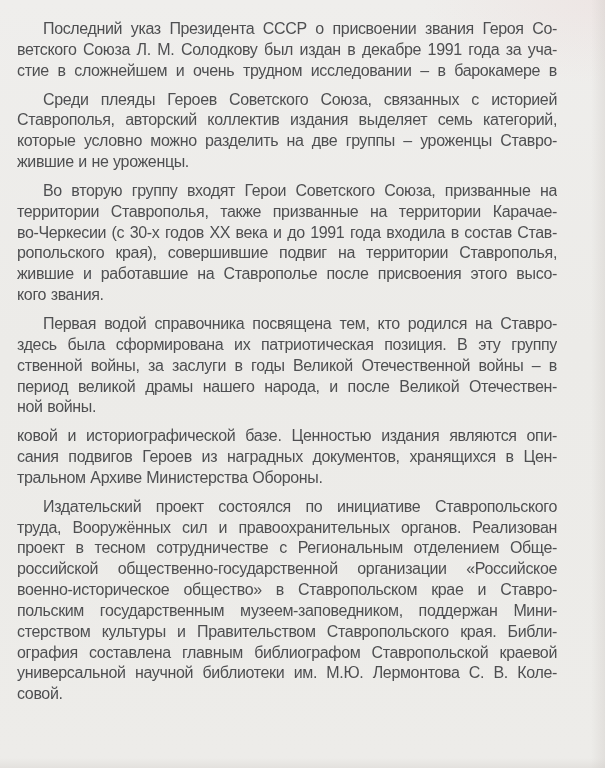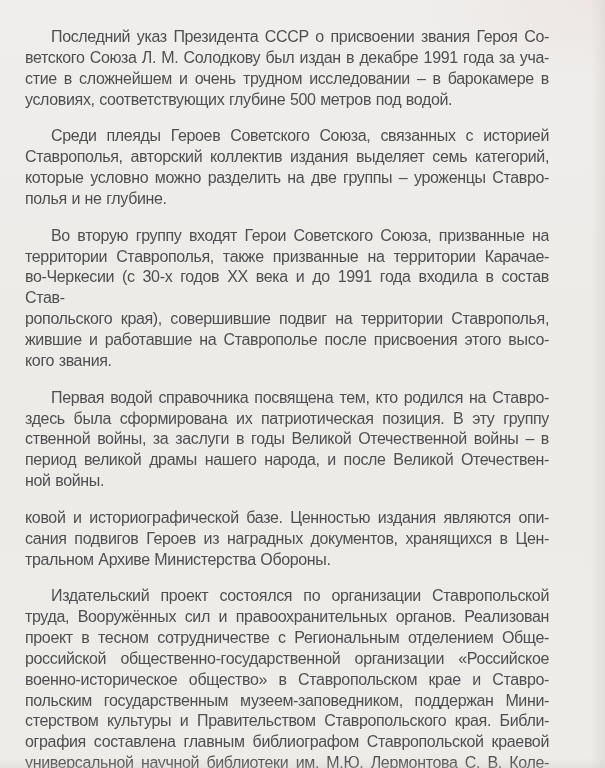--- a/index.html
+++ b/index.html
@@ -22,21 +22,21 @@
     position: absolute;
     top: 11px;
     left: 9px;
     right: 40px;
     color: #4e4f51;
     font-size: 16px;
     line-height: 20.85px;
     letter-spacing: -0.35px;
     word-spacing: 0.5px;
   }
-  .paragraph { margin: 16px; }
+  .paragraph { margin: 8px; }
   .line {
     text-align: justify;
     text-align-last: justify;
     -moz-text-align-last: justify;
     white-space: normal;
     overflow: hidden;
   }
   .line.first { padding-left: 26px; }
   .line.last {
     text-align-last: left;
@@ -60,27 +60,26 @@
 </style>
 </head>
 <body>
 
 <div class="page">
   <div class="text-block" style="color: rgb(78, 79, 81);">
       <div class="paragraph">
         <div class="line first">Последний указ Президента СССР о присвоении звания Героя Со-</div>
         <div class="line">ветского Союза Л. М. Солодкову был издан в декабре 1991 года за уча-</div>
         <div class="line">стие в сложнейшем и очень трудном исследовании – в барокамере в</div>
-        <div class="line last">условиях, соответствующих глубине 500 метров под водой.</div>
       </div>
       <div class="paragraph">
         <div class="line first">Среди плеяды Героев Советского Союза, связанных с историей</div>
         <div class="line">Ставрополья, авторский коллектив издания выделяет семь категорий,</div>
         <div class="line">которые условно можно разделить на две группы – уроженцы Ставро-</div>
-        <div class="line last">полья и не глубине.</div>
+        <div class="line last">жившие и не уроженцы.</div>
       </div>
       <div class="paragraph">
         <div class="line first">Во вторую группу входят Герои Советского Союза, призванные на</div>
         <div class="line">территории Ставрополья, также призванные на территории Карачае-</div>
         <div class="line">во-Черкесии (с 30-х годов XX века и до 1991 года входила в состав Став-</div>
         <div class="line">ропольского края), совершившие подвиг на территории Ставрополья,</div>
         <div class="line">жившие и работавшие на Ставрополье после присвоения этого высо-</div>
         <div class="line last">кого звания.</div>
       </div>
       <div class="paragraph">
@@ -89,26 +88,27 @@
         <div class="line">ственной войны, за заслуги в годы Великой Отечественной войны – в</div>
         <div class="line">период великой драмы нашего народа, и после Великой Отечествен-</div>
         <div class="line last">ной войны.</div>
       </div>
       <div class="paragraph">
         <div class="line">ковой и историографической базе. Ценностью издания являются опи-</div>
         <div class="line">сания подвигов Героев из наградных документов, хранящихся в Цен-</div>
         <div class="line last">тральном Архиве Министерства Обороны.</div>
       </div>
       <div class="paragraph">
-        <div class="line first">Издательский проект состоялся по организации Ставропольской</div>
+        <div class="line first">Издательский проект состоялся по инициативе Ставропольского</div>
         <div class="line">труда, Вооружённых сил и правоохранительных органов. Реализован</div>
         <div class="line">проект в тесном сотрудничестве с Региональным отделением Обще-</div>
         <div class="line">российской общественно-государственной организации «Российское</div>
         <div class="line">военно-историческое общество» в Ставропольском крае и Ставро-</div>
         <div class="line">польским государственным музеем-заповедником, поддержан Мини-</div>
         <div class="line">стерством культуры и Правительством Ставропольского края. Библи-</div>
         <div class="line">ография составлена главным библиографом Ставропольской краевой</div>
         <div class="line">универсальной научной библиотеки им. М.Ю. Лермонтова С. В. Коле-</div>
+        <div class="line last">совой.</div>
       </div>
     </div>
   <div class="edge-shade-right"></div>
   <div class="edge-shade-bottom"></div>
 </div>
 
 </body></html>

